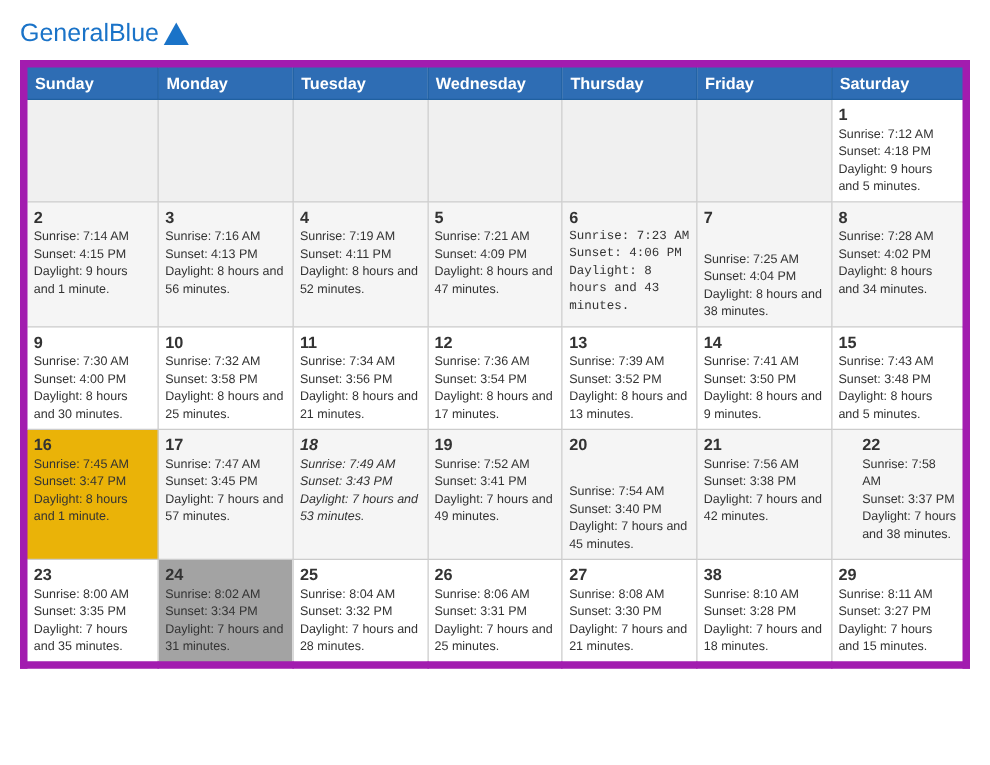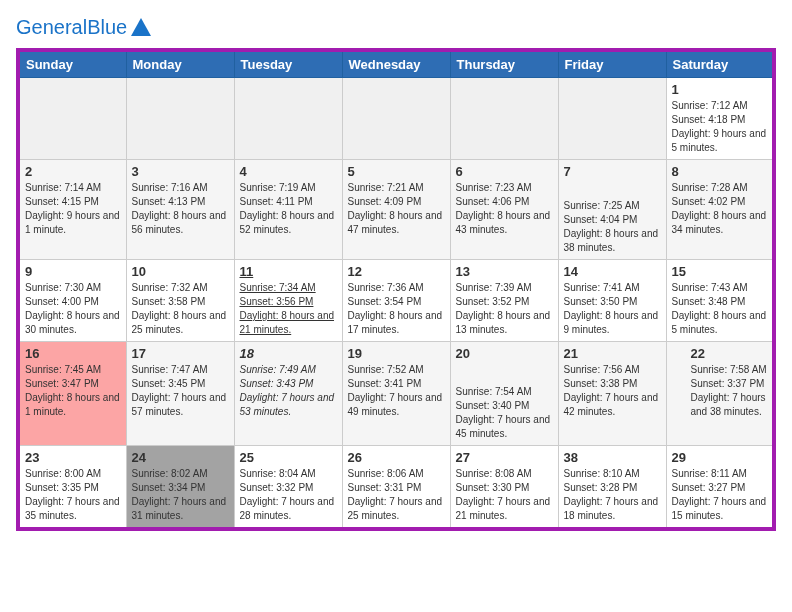--- a/index.html
+++ b/index.html
@@ -48,21 +48,21 @@
       font-weight: normal;
       color: #333;
     }
     .subtitle {
       font-size: 15px;
       color: #555;
     }
     .calendar {
       width: 100%;
       border-collapse: collapse;
-      border: 4px solid #a21caf;
+      border: 6px solid #a21caf;
     }
     .calendar th {
       background-color: #2e6db4;
       color: #fff;
       text-align: left;
       padding: 5px 6px;
       font-size: 13px;
       font-weight: bold;
       border: 1px solid #2060a0;
     }
@@ -168,21 +168,21 @@
 Daylight: 8 hours and 52 minutes.</div>
         </td>
         <td style="background-color: rgb(245, 245, 245);">
           <span class="day-number">5</span>
           <div class="day-info" style="white-space: pre-line;">Sunrise: 7:21 AM
 Sunset: 4:09 PM
 Daylight: 8 hours and 47 minutes.</div>
         </td>
         <td style="background-color: rgb(245, 245, 245);">
           <span class="day-number">6</span>
-          <div class="day-info" style="white-space: pre-line;">Sunrise: 7:23 AM
+          <div class="day-info" style="white-space: pre-line; font-family: Liberation Mono, monospace;">Sunrise: 7:23 AM
 Sunset: 4:06 PM
 Daylight: 8 hours and 43 minutes.</div>
         </td>
         <td style="background-color: rgb(245, 245, 245);">
           <span class="day-number">7</span>
           <div class="day-info" style="white-space: pre-line; margin-top: 20px;">Sunrise: 7:25 AM
 Sunset: 4:04 PM
 Daylight: 8 hours and 38 minutes.</div>
         </td>
         <td style="background-color: rgb(245, 245, 245);">
@@ -198,21 +198,21 @@
           <div class="day-info" style="white-space: pre-line;">Sunrise: 7:30 AM
 Sunset: 4:00 PM
 Daylight: 8 hours and 30 minutes.</div>
         </td>
         <td style="background-color: rgb(255, 255, 255);">
           <span class="day-number">10</span>
           <div class="day-info" style="white-space: pre-line;">Sunrise: 7:32 AM
 Sunset: 3:58 PM
 Daylight: 8 hours and 25 minutes.</div>
         </td>
-        <td style="background-color: rgb(255, 255, 255); text-decoration: underline;">
+        <td style="background-color: rgb(255, 255, 255);">
           <span class="day-number">11</span>
           <div class="day-info" style="white-space: pre-line;">Sunrise: 7:34 AM
 Sunset: 3:56 PM
 Daylight: 8 hours and 21 minutes.</div>
         </td>
         <td style="background-color: rgb(255, 255, 255);">
           <span class="day-number">12</span>
           <div class="day-info" style="white-space: pre-line;">Sunrise: 7:36 AM
 Sunset: 3:54 PM
 Daylight: 8 hours and 17 minutes.</div>
@@ -230,21 +230,21 @@
 Daylight: 8 hours and 9 minutes.</div>
         </td>
         <td style="background-color: rgb(255, 255, 255);">
           <span class="day-number">15</span>
           <div class="day-info" style="white-space: pre-line;">Sunrise: 7:43 AM
 Sunset: 3:48 PM
 Daylight: 8 hours and 5 minutes.</div>
         </td>
       </tr>
       <tr>
-        <td style="background-color: #fca5a5;">
+        <td style="background-color: #eab308;">
           <span class="day-number">16</span>
           <div class="day-info" style="white-space: pre-line;">Sunrise: 7:45 AM
 Sunset: 3:47 PM
 Daylight: 8 hours and 1 minute.</div>
         </td>
         <td style="background-color: rgb(245, 245, 245);">
           <span class="day-number">17</span>
           <div class="day-info" style="white-space: pre-line;">Sunrise: 7:47 AM
 Sunset: 3:45 PM
 Daylight: 7 hours and 57 minutes.</div>

